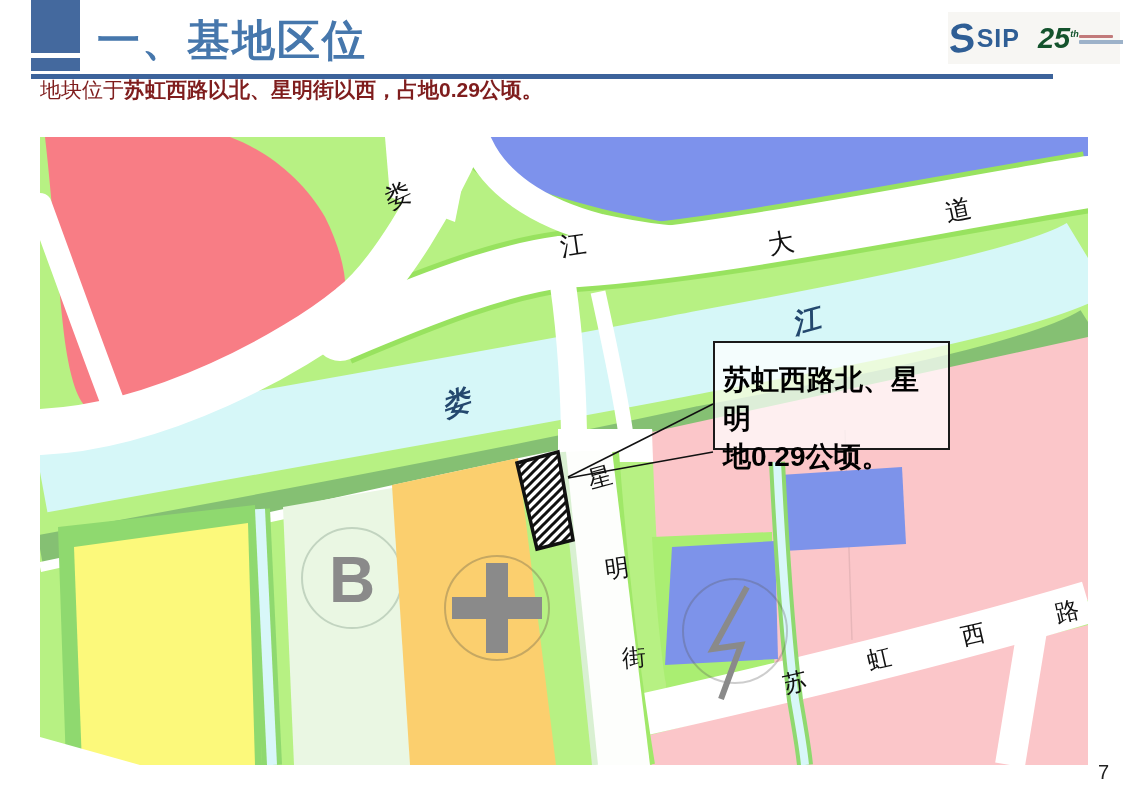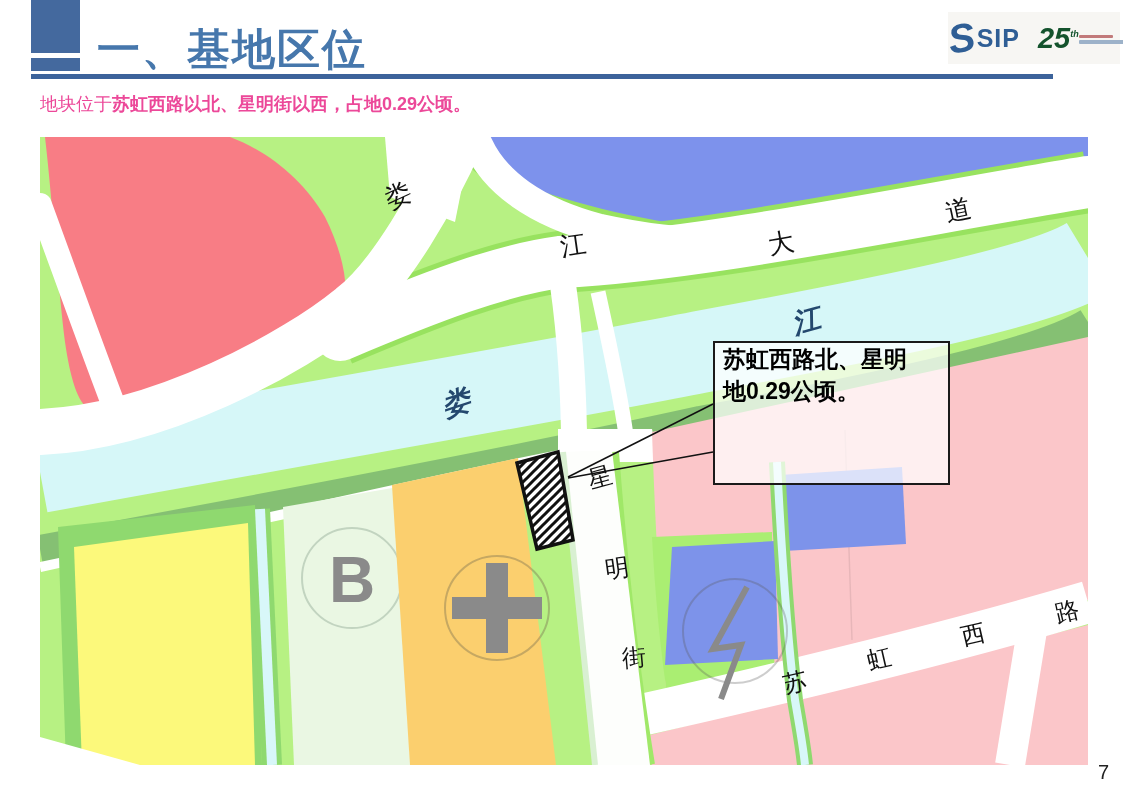--- a/index.html
+++ b/index.html
@@ -2,43 +2,43 @@
 <html><head>
 <meta charset="utf-8">
 <style>
   html,body{margin:0;padding:0;background:#ffffff;}
   body{font-family:"Liberation Sans","DejaVu Sans",sans-serif;}
   #slide{position:relative;width:1123px;height:794px;background:#ffffff;overflow:hidden;}
 
   
   .deco-square{position:absolute;left:31px;top:0;width:49px;height:53px;background:#44699e;}
   .deco-bar{position:absolute;left:31px;top:58px;width:49px;height:13px;background:#44699e;}
-  .page-title{position:absolute;left:97px;top:21px;font-size:43px;font-weight:700;color:#4677ac;letter-spacing:2px;white-space:nowrap;}
+  .page-title{position:absolute;left:97px;top:12px;font-size:43px;font-weight:700;color:#4677ac;letter-spacing:2px;white-space:nowrap;}
   .title-rule{position:absolute;left:31px;top:74px;width:1022px;height:5px;background:#3c639b;}
 
   .logo{position:absolute;left:948px;top:12px;width:172px;height:52px;background:#f7f6f3;display:flex;align-items:center;}
   .logo-s{font-style:italic;font-weight:700;font-size:40px;color:#2f5e95;transform:rotate(-10deg);line-height:1;}
   .logo-sip{font-weight:700;font-size:25px;color:#2f5e95;letter-spacing:1px;margin-left:2px;text-align:center;}
   .logo-div{width:1px;height:38px;background:#a9bacd;margin:0 8px 0 10px;}
   .logo-25{position:relative;font-style:italic;font-weight:700;font-size:29px;color:#14532d;line-height:1;}
   .logo-25 sup{font-size:9px;}
   .logo-sub{display:flex;flex-direction:column;gap:2px;margin-top:2px;}
   .logo-sub .bar1{width:34px;height:3px;background:#c27a7a;border-radius:1px;}
   .logo-sub .bar2{width:56px;height:4px;background:#9db2c9;border-radius:1px;}
 
-  .subtitle{position:absolute;left:40px;top:92px;font-size:18px;color:#ec4899;}
+  .subtitle{position:absolute;left:40px;top:76px;font-size:21px;color:#7f1d1d;}
   .subtitle .em{font-weight:700;}
 
   
   .map{position:absolute;left:40px;top:137px;width:1048px;height:628px;}
   .map svg{position:absolute;left:0;top:0;}
 
-  .callout{position:absolute;left:673px;top:204px;width:237px;height:144px;box-sizing:border-box;
-    background:rgba(255,255,255,0.72);border:2px solid #1a1a1a;padding:1px 8px;
-    font-size:23px;font-weight:700;color:#000;line-height:1.38;}
+  .callout{position:absolute;left:673px;top:204px;width:237px;height:109px;box-sizing:border-box;
+    background:rgba(255,255,255,0.72);border:2px solid #1a1a1a;padding:18px 8px;
+    font-size:28px;font-weight:700;color:#000;line-height:1.38;}
 
   .page-number{position:absolute;right:14px;top:761px;font-size:20px;color:#222;}
 
   svg text{font-family:"Liberation Sans","DejaVu Sans",sans-serif;}
   .rd-label{font-size:26px;fill:#111;}
   .riv-label{font-size:28px;font-weight:700;font-style:italic;fill:#24486e;}
   .st-label{font-size:24px;fill:#111;}
   .blk-label{font-size:64px;font-weight:600;fill:#8a8a8a;}
 </style>
 </head>

